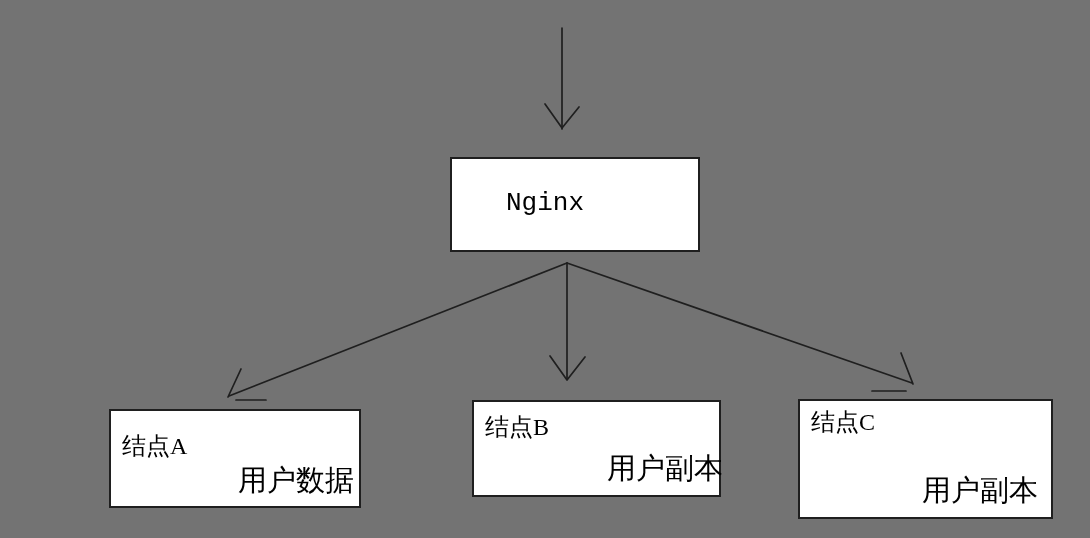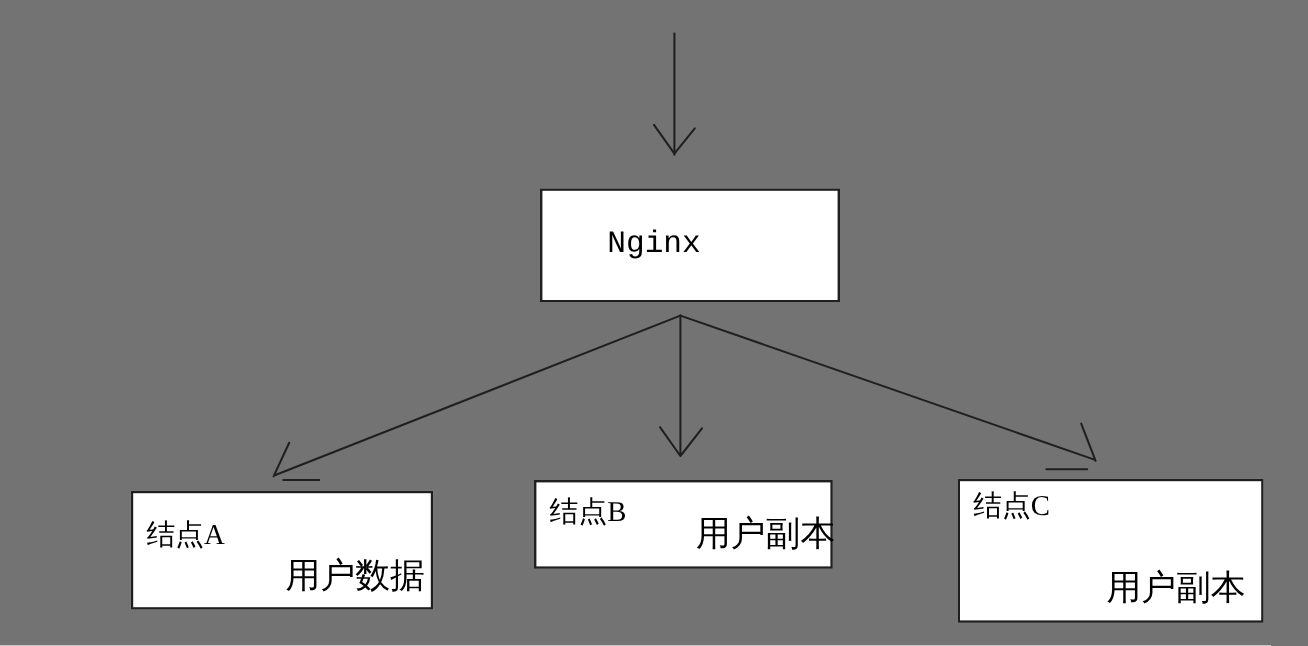--- a/index.html
+++ b/index.html
@@ -37,21 +37,21 @@
     position: absolute;
     left: 54px;
     top: 31px;
     font-family: "Liberation Mono", monospace;
     font-size: 26px;
     line-height: 1;
     white-space: nowrap;
   }
   .node-box { overflow: visible; }
   .node-a { left: 109px; top: 409px; width: 252px; height: 99px; }
-  .node-b { left: 445px; top: 400px; width: 249px; height: 74px; }
+  .node-b { left: 472px; top: 400px; width: 249px; height: 97px; }
   .node-c { left: 798px; top: 399px; width: 255px; height: 120px; }
   .node-title {
     position: absolute;
     left: 11px;
     font-family: "Liberation Serif", serif;
     font-size: 24px;
     line-height: 1.1;
     white-space: nowrap;
   }
   .node-a .node-title { top: 22px; }

